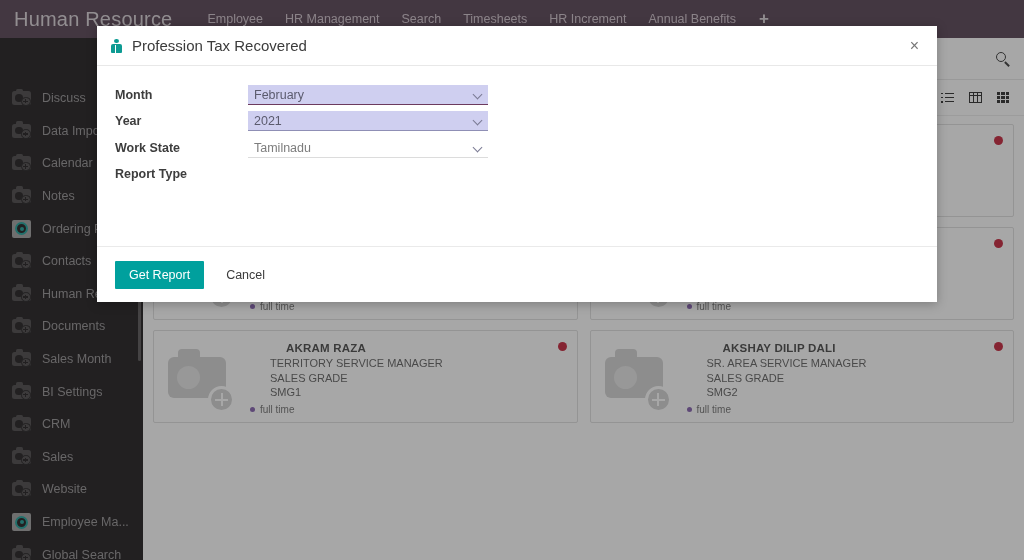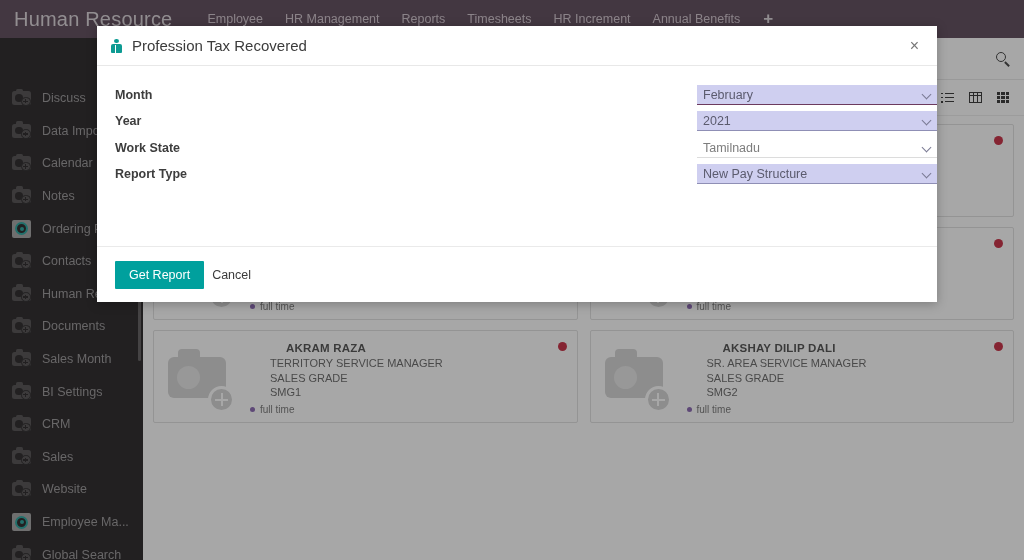--- a/index.html
+++ b/index.html
@@ -204,42 +204,42 @@
   .dlg-icon { width: 14px; height: 14px; margin-right: 9px; position: relative; flex:0 0 14px; }
   .dlg-icon .h { position:absolute; left:4.5px; top:0; width:5px; height:4.5px; border-radius:50%; background:#0d9b93; }
   .dlg-icon .b { position:absolute; left:1.5px; top:5px; width:11px; height:9px; background:#0d9b93; border-radius:2px 2px 1px 1px; }
   .dlg-icon .b:after { content:""; position:absolute; left:4.4px; top:1px; width:1.6px; height:8px; background:#ffffff; }
   .dlg-title { font-size: 15px; color: #3b3b3b; flex: 1 1 auto; }
   .dlg-close {
     font-size: 16px; color: #777; cursor: pointer; line-height: 1;
     padding: 3px 4px; font-family: "Liberation Sans", sans-serif;
   }
   .dlg-body { flex: 1 1 auto; padding: 16px 0 0 18px; }
-  .form-row { display: flex; align-items: center; height: 25.5px; margin-bottom: 1px; justify-content: space-between; }
+  .form-row { display: flex; align-items: center; height: 25.5px; margin-bottom: 1px; }
   .form-label {
     width: 133px; flex: 0 0 133px; font-size: 12.5px; color: #3d3d3d; font-weight: 700;
   }
   .field { width: 240px; position: relative; }
   .select {
     width: 240px; height: 20px; line-height: 20px;
     font-size: 12.5px; color: #5b5b6e;
     padding: 0 20px 0 6px; position: relative; cursor: pointer;
     background: #cfcff0; border-bottom: 1px solid #8f8fb5;
     white-space: nowrap; overflow: hidden; text-overflow: ellipsis;
   }
   .select.focused { background: #cfcff0; border-bottom: 1.6px solid #6c3a5e; }
   .select.plain { background: #ffffff; color: #7d7d7d; border-bottom: 1px solid #dcdcdc; }
   .caret {
     position: absolute; right: 7px; top: 6px; width: 7px; height: 7px;
     border-right: 1.5px solid #7b7b94; border-bottom: 1.5px solid #7b7b94;
     transform: rotate(45deg); pointer-events:none;
   }
   .dlg-foot {
     flex: 0 0 56px; border-top: 1px solid #eaeaea;
-    display: flex; align-items: center; padding-left: 18px; gap: 2px;
+    display: flex; align-items: center; padding-left: 18px; gap: 16px;
   }
   .btn-primary {
     background: #00a09d; color: #ffffff; font-size: 12.5px;
     border: none; padding: 7px 14px; cursor: pointer; border-radius: 1px;
     font-family: "Liberation Sans", sans-serif;
   }
   .btn-link {
     background: none; border: none; color: #3b3b3b; font-size: 12.5px;
     cursor: pointer; padding: 7px 6px; font-family: "Liberation Sans", sans-serif;
   }
@@ -247,21 +247,21 @@
 </head>
 <body>
 
 <div class="app">
 
   <div class="topbar">
     <div class="brand">Human Resource</div>
     <div class="nav-items" id="navItems">
         <div class="nav-item">Employee</div>
         <div class="nav-item">HR Management</div>
-        <div class="nav-item">Reports</div>
+        <div class="nav-item">Search</div>
         <div class="nav-item">Timesheets</div>
         <div class="nav-item">HR Increment</div>
         <div class="nav-item">Annual Benefits</div>
       </div>
     <div class="nav-plus">+</div>
   </div>
 
   <div class="sidebar" id="sidebar">
       <div class="side-item">
         <div class="side-icon">
@@ -580,24 +580,20 @@
         </div>
         <div class="form-row">
           <div class="form-label">Work State</div>
           <div class="field">
             <div class="select plain">Tamilnadu</div>
             <span class="caret"></span>
           </div>
         </div>
         <div class="form-row">
           <div class="form-label">Report Type</div>
-          <div class="field">
-            <div class="select">New Pay Structure</div>
-            <span class="caret"></span>
-          </div>
         </div>
       </div>
     <div class="dlg-foot">
       <button class="btn-primary">Get Report</button>
       <button class="btn-link">Cancel</button>
     </div>
   </div>
 
 </div>
 

